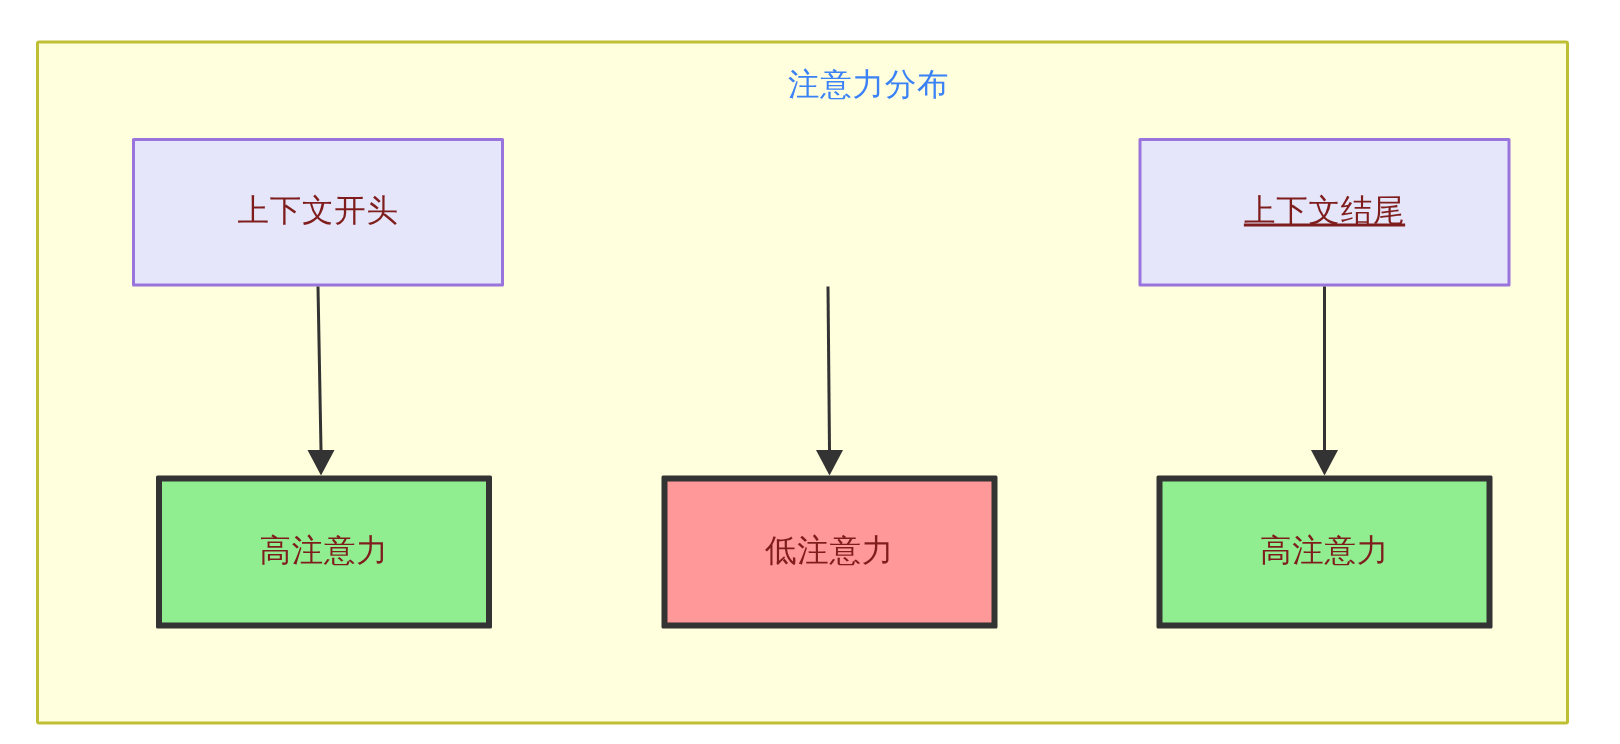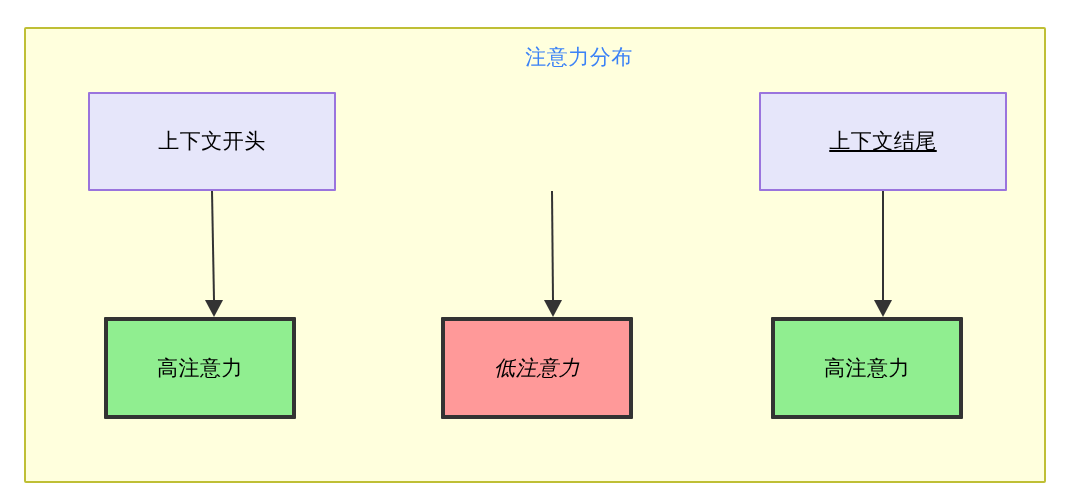--- a/index.html
+++ b/index.html
@@ -50,45 +50,45 @@
   }
 
   
   .node {
     position: absolute;
     box-sizing: border-box;
     display: flex;
     align-items: center;
     justify-content: center;
     text-align: center;
-    color: #000000;
+    color: #7f1d1d;
     font-size: 21px;
     line-height: 1.25;
     letter-spacing: 0.5px;
     white-space: nowrap;
   }
 
   
   .node.context {
     width: 248px;
     height: 99px;
     background: #e6e6fa;
     border: 2px solid #9a74dd;
     border-radius: 1px;
   }
 
   
   .node.attention {
-    width: 192px;
+    width: 224px;
     height: 102px;
     border: 4px solid #333333;
     border-radius: 1px;
   }
   .node.attention.high { background: #90ee90; }
-  .node.attention.low  { background: #ff9999; font-style: italic; }
+  .node.attention.low  { background: #ff9999; }
 
   
   .col1-top  { left: 88px;  top: 92px; }
   .col2-top  { left: 428px; top: 92px; }
   .col3-top  { left: 759px; top: 92px; text-decoration: underline; }
 
   .col1-bot  { left: 104px; top: 317px; }
   .col2-bot  { left: 441px; top: 317px; }
   .col3-bot  { left: 771px; top: 317px; }
 

